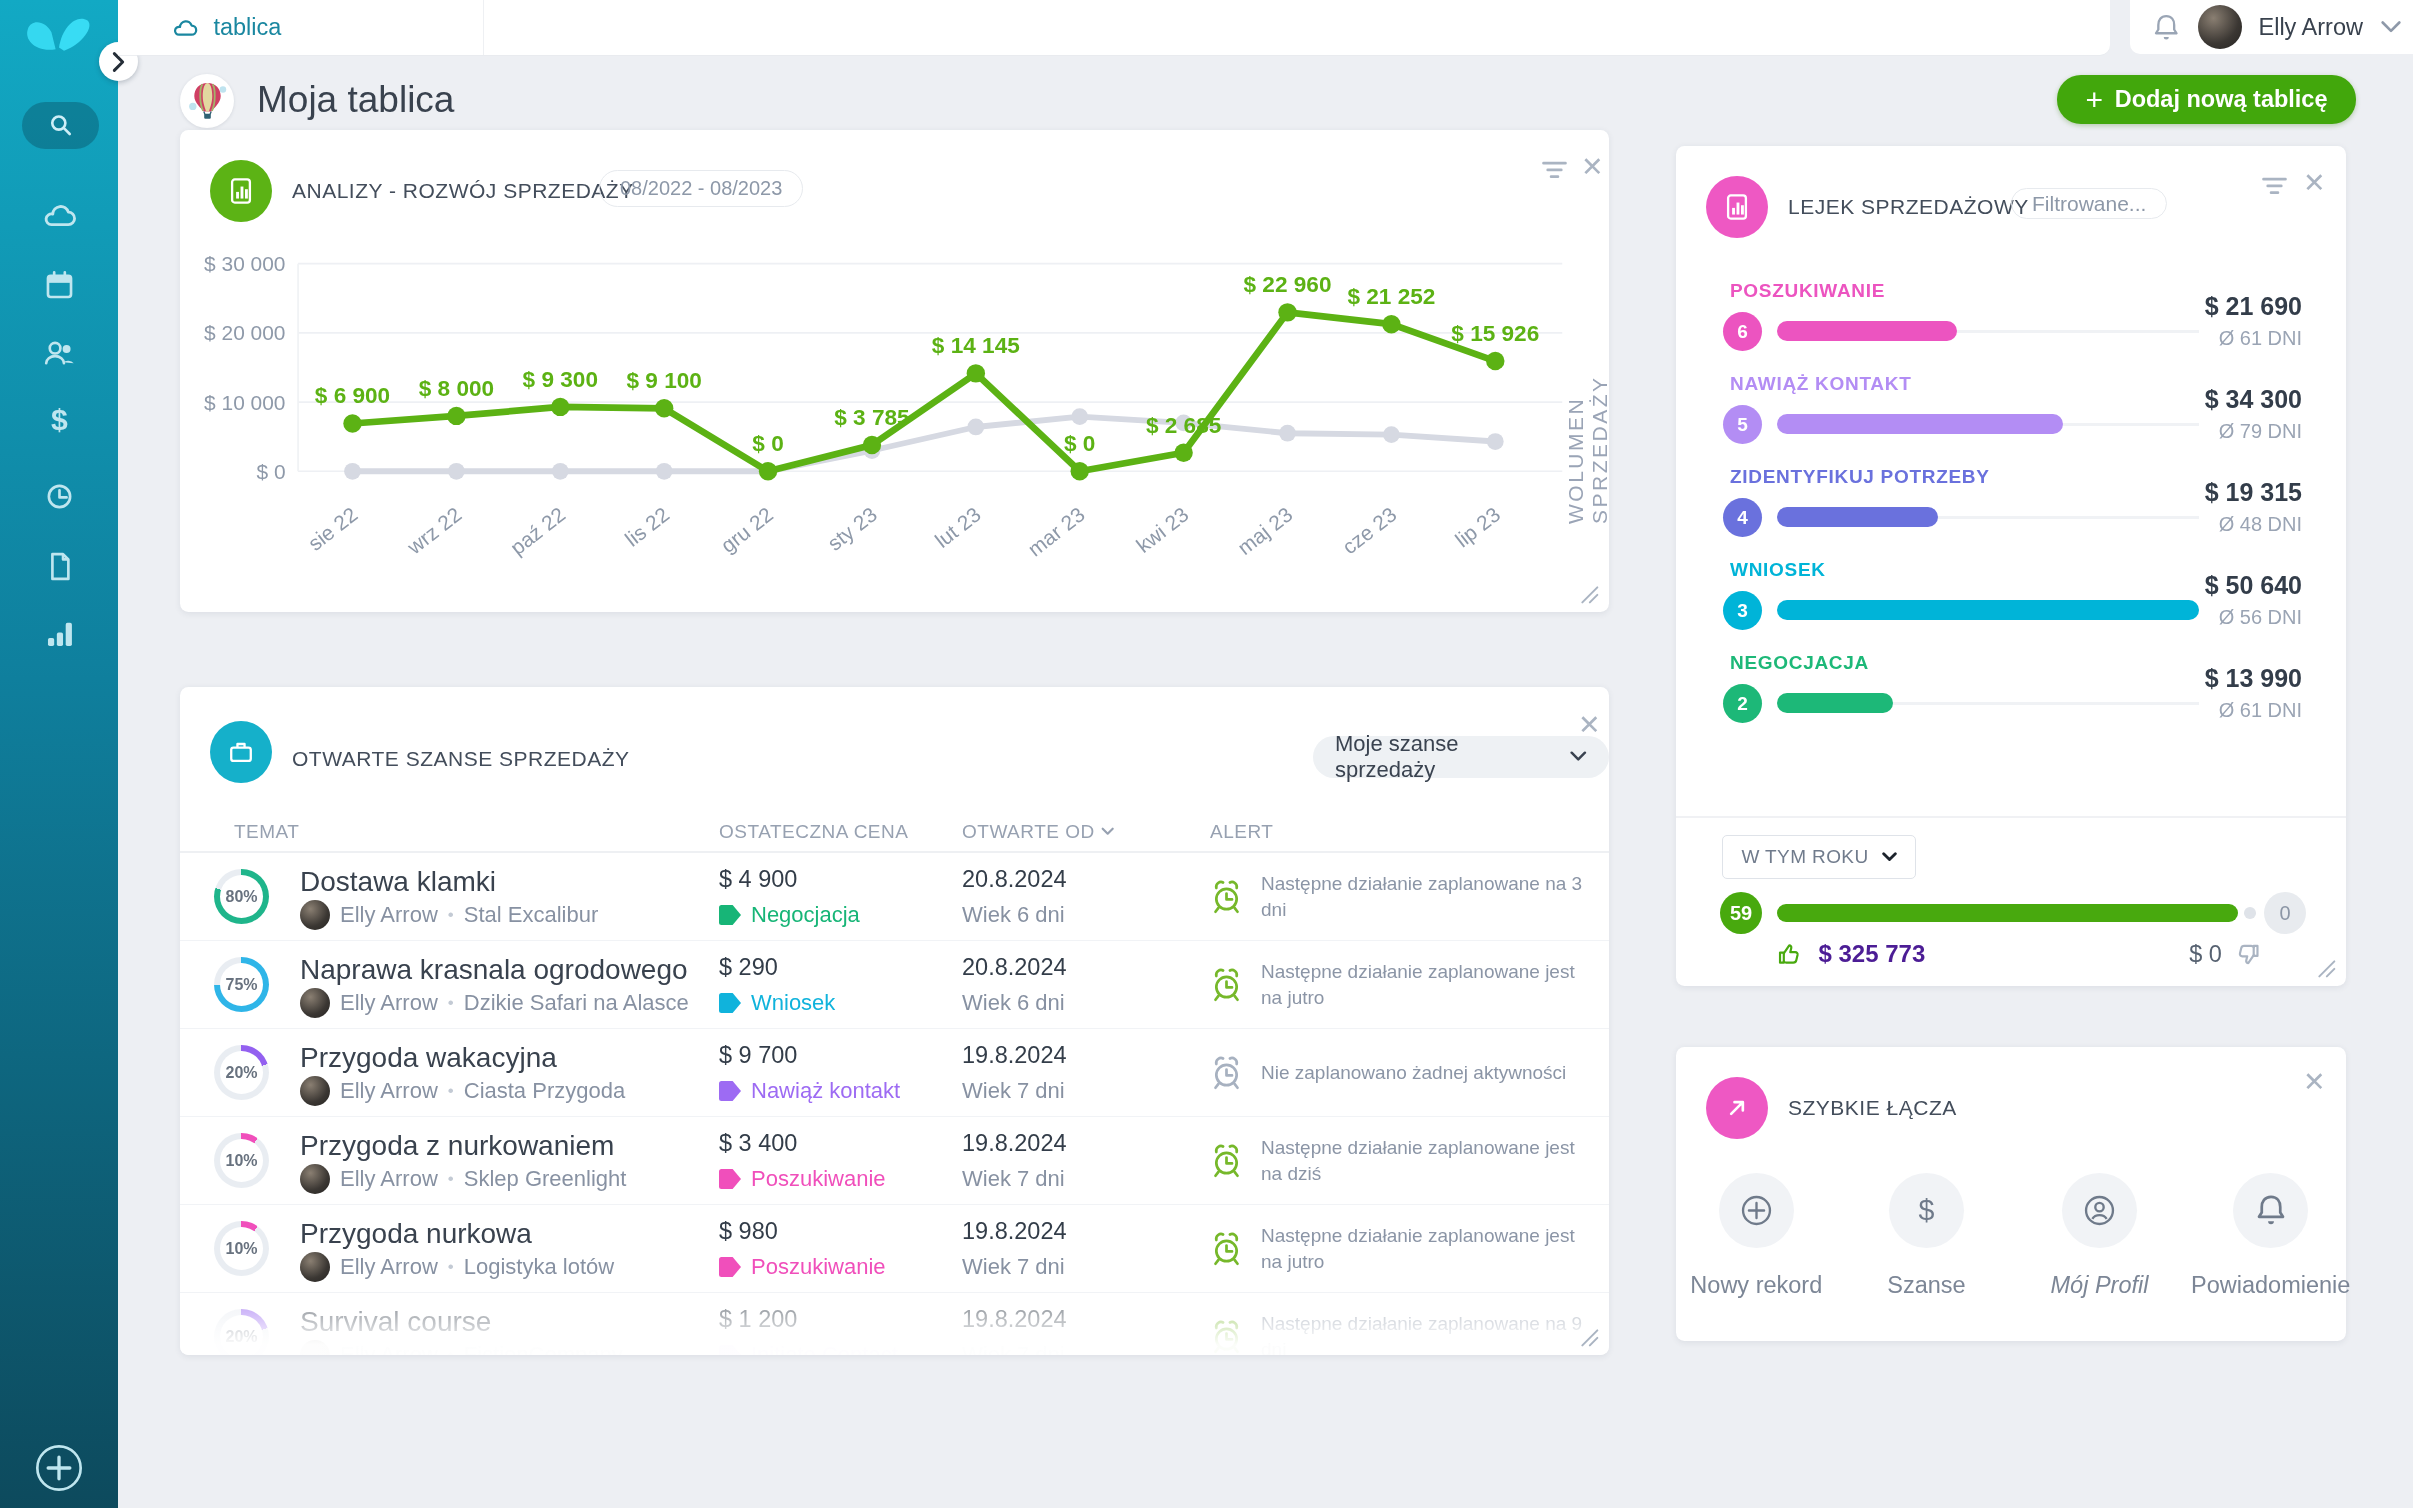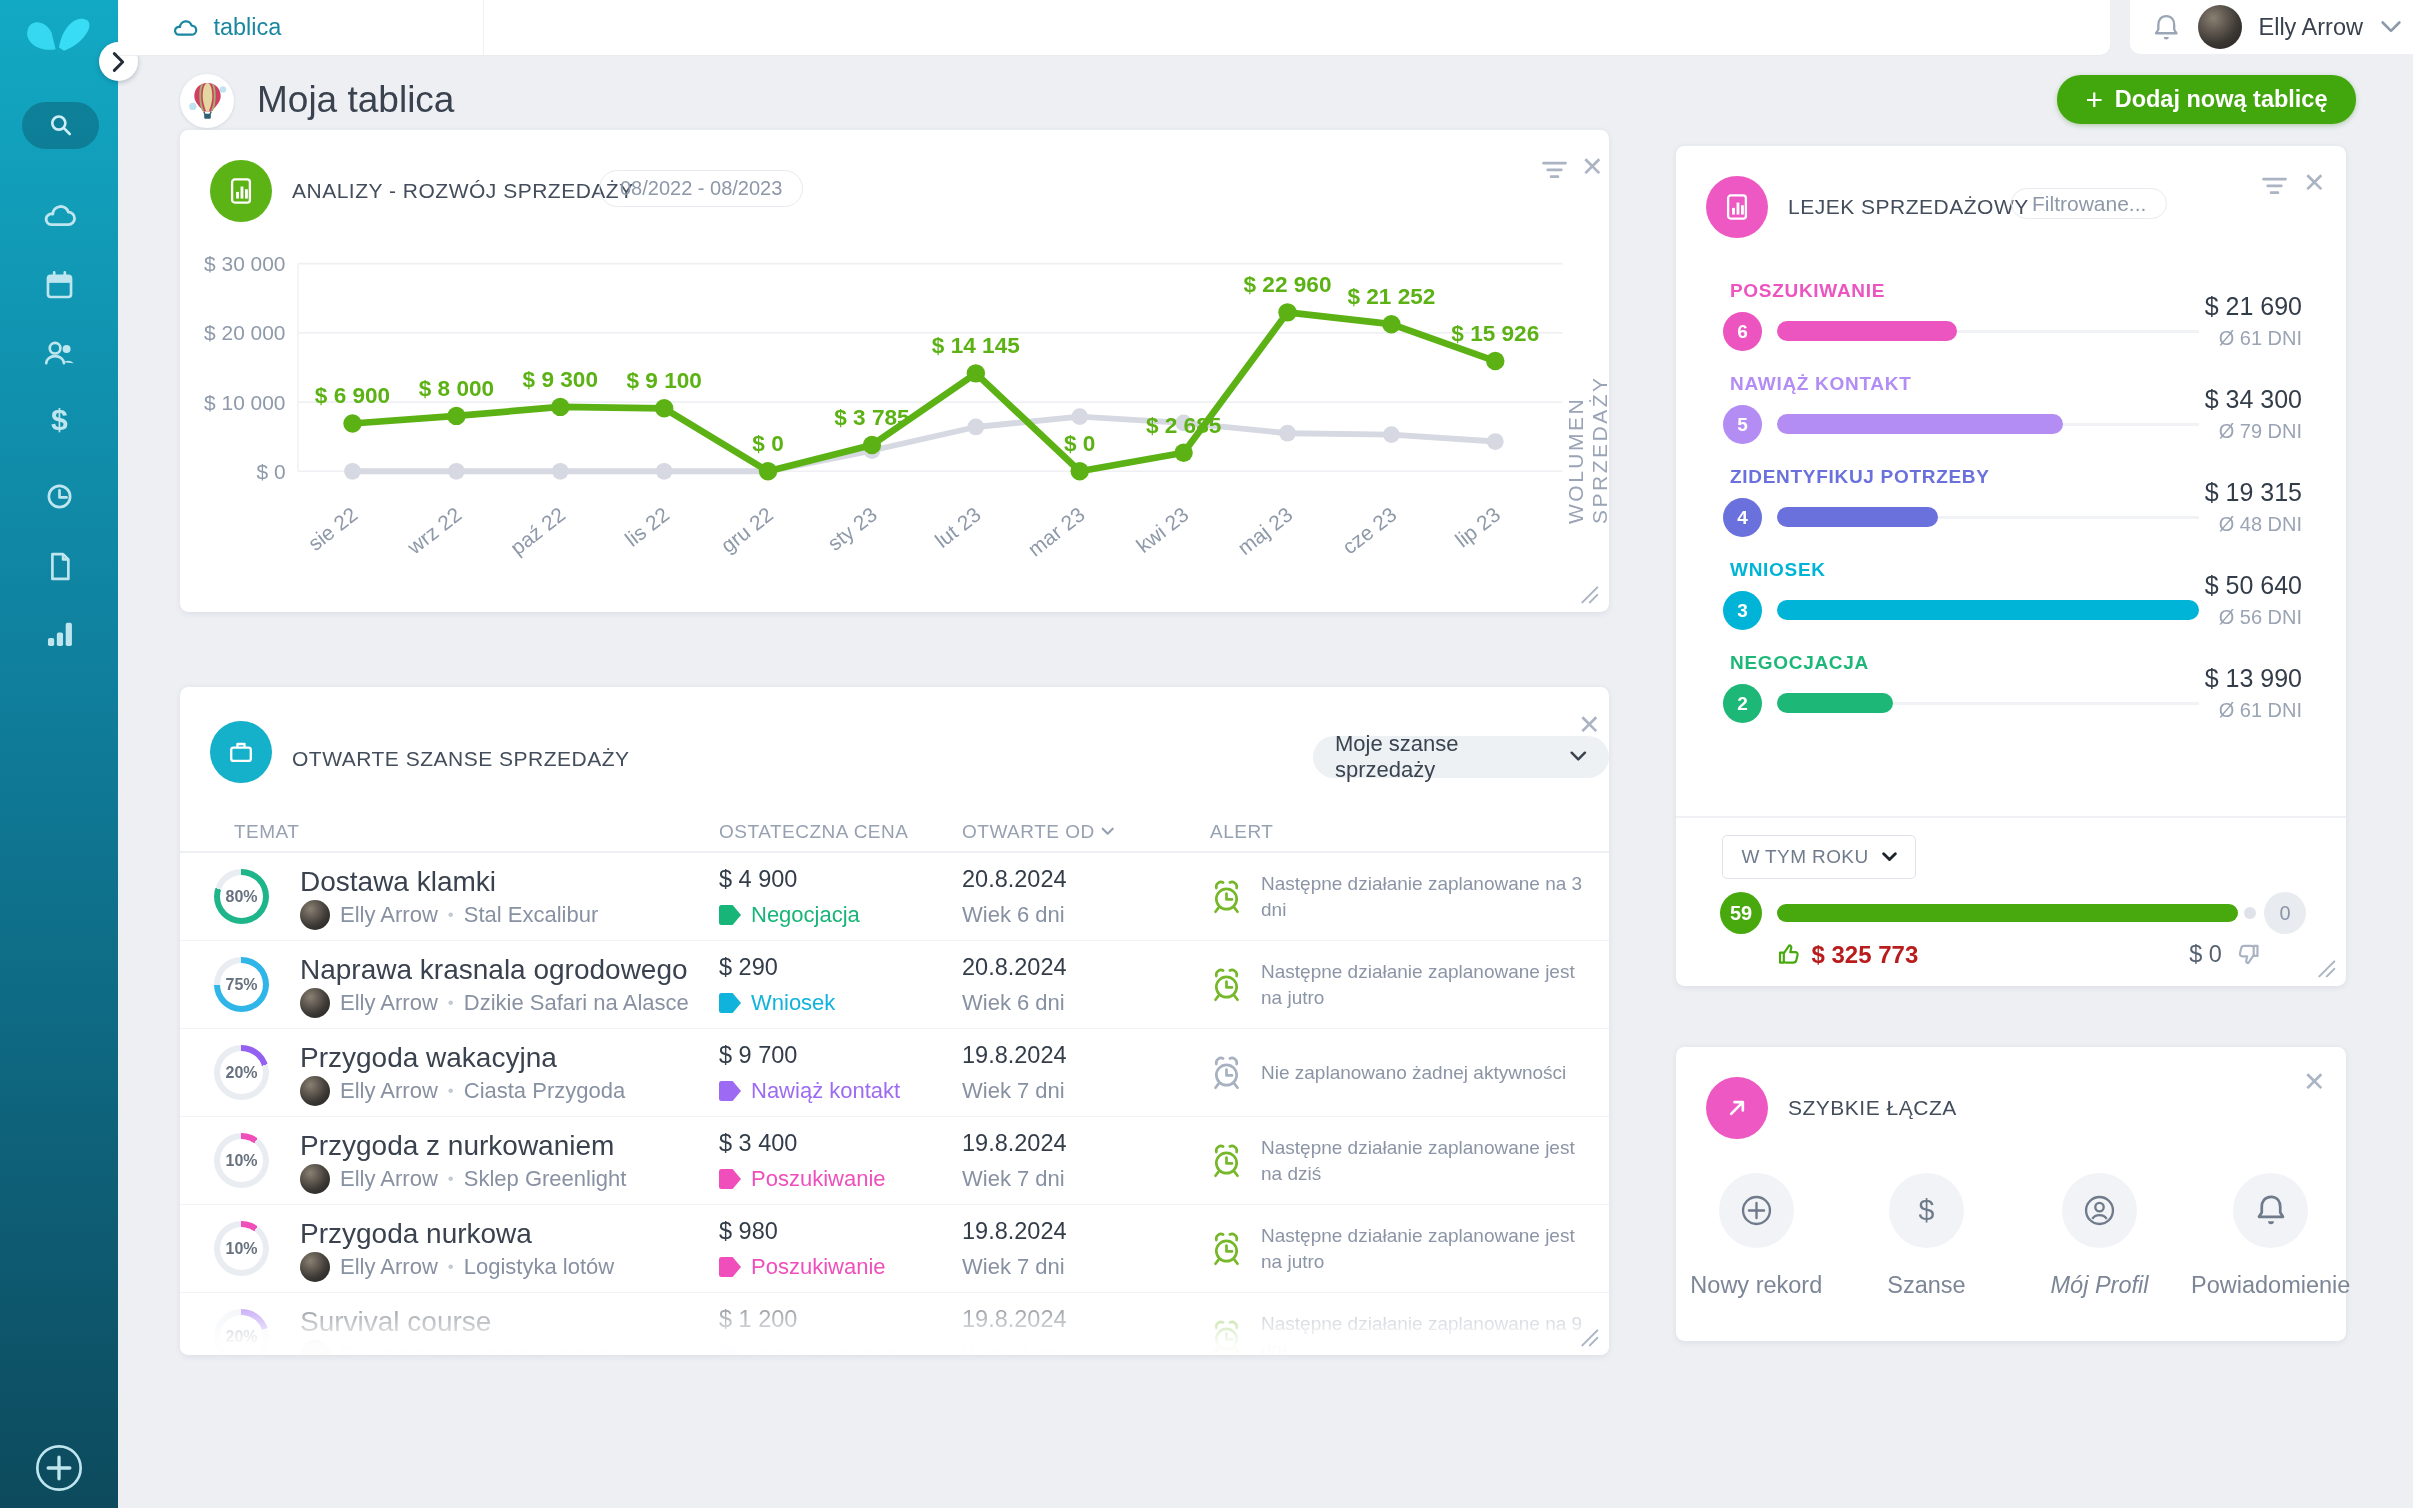--- a/index.html
+++ b/index.html
@@ -91,34 +91,34 @@
          background:linear-gradient(180deg,rgba(255,255,255,0),rgba(255,255,255,.95) 80%)}
   
   .stages{position:absolute;left:0;top:134px;right:0}
   .stage{position:absolute;left:0;width:100%;height:93px}
   .st-label{position:absolute;left:54px;top:0;font-size:19px;font-weight:700;letter-spacing:0.7px}
   .st-badge{position:absolute;left:47px;top:32px;width:39px;height:39px;border-radius:50%;
             color:#fff;font-size:19px;font-weight:700;display:flex;align-items:center;justify-content:center}
   .st-track{position:absolute;left:101px;top:41px;width:422px;height:20px}
   .st-line{position:absolute;left:0;top:9.2px;width:100%;height:2.5px;background:#f0f2f5}
   .st-fill{position:absolute;left:0;top:0;height:20px;border-radius:10px}
-  .st-value{position:absolute;right:44px;top:11.7px;font-size:25px;font-weight:400;color:#333d4a}
+  .st-value{position:absolute;right:44px;top:11.7px;font-size:25px;font-weight:700;color:#333d4a}
   .st-avg{position:absolute;right:44px;top:47px;font-size:20px;color:#9aa4b4}
   .f-divider{position:absolute;left:0;right:0;top:670px;height:1.7px;background:#f0f1f4}
   .f-period{position:absolute;left:46px;top:689px;height:44px;background:#fff;border:1.7px solid #dfe3e9;
             border-radius:5px;display:flex;align-items:center;gap:13.4px;padding:0 18.4px;font-size:19px;
             letter-spacing:0.4px;color:#707b8c;cursor:pointer;font-family:"Liberation Sans",sans-serif}
   .f-won{position:absolute;left:44px;top:746px;width:42px;height:42px;border-radius:50%;background:#48a90e;
          color:#fff;font-size:20px;font-weight:700;display:flex;align-items:center;justify-content:center}
   .f-bar{position:absolute;left:101px;top:758px;width:461px;height:18.4px;border-radius:9.2px;background:#48a90e}
   .f-dot{position:absolute;left:568px;top:761px;width:11.7px;height:11.7px;border-radius:50%;background:#dfe3e9}
   .f-lostbadge{position:absolute;left:588px;top:746px;width:42px;height:42px;border-radius:50%;
                background:#e8ebef;color:#8b95a5;font-size:20px;display:flex;align-items:center;justify-content:center}
-  .f-wonval{position:absolute;left:99px;top:794px;display:flex;align-items:flex-end;gap:8px;
-            font-size:24px;font-weight:700;color:#b91c1c}
+  .f-wonval{position:absolute;left:99px;top:794px;display:flex;align-items:center;gap:15px;
+            font-size:24px;font-weight:700;color:#4c1d95}
   .f-lostval{position:absolute;right:84px;top:794px;display:flex;align-items:center;gap:11.7px;
              font-size:23.5px;color:#576271}
   
   .qitems{position:absolute;left:0;top:126px;right:0;height:151px}
   .qitem{position:absolute;width:159px;text-align:center;cursor:pointer}
   .qcircle{width:75px;height:75px;border-radius:50%;background:#f1f3f6;margin:0 auto;
            display:flex;align-items:center;justify-content:center}
   .qlabel{margin-top:23.5px;font-size:23.5px;color:#7c8696}
 </style>
 </head>

